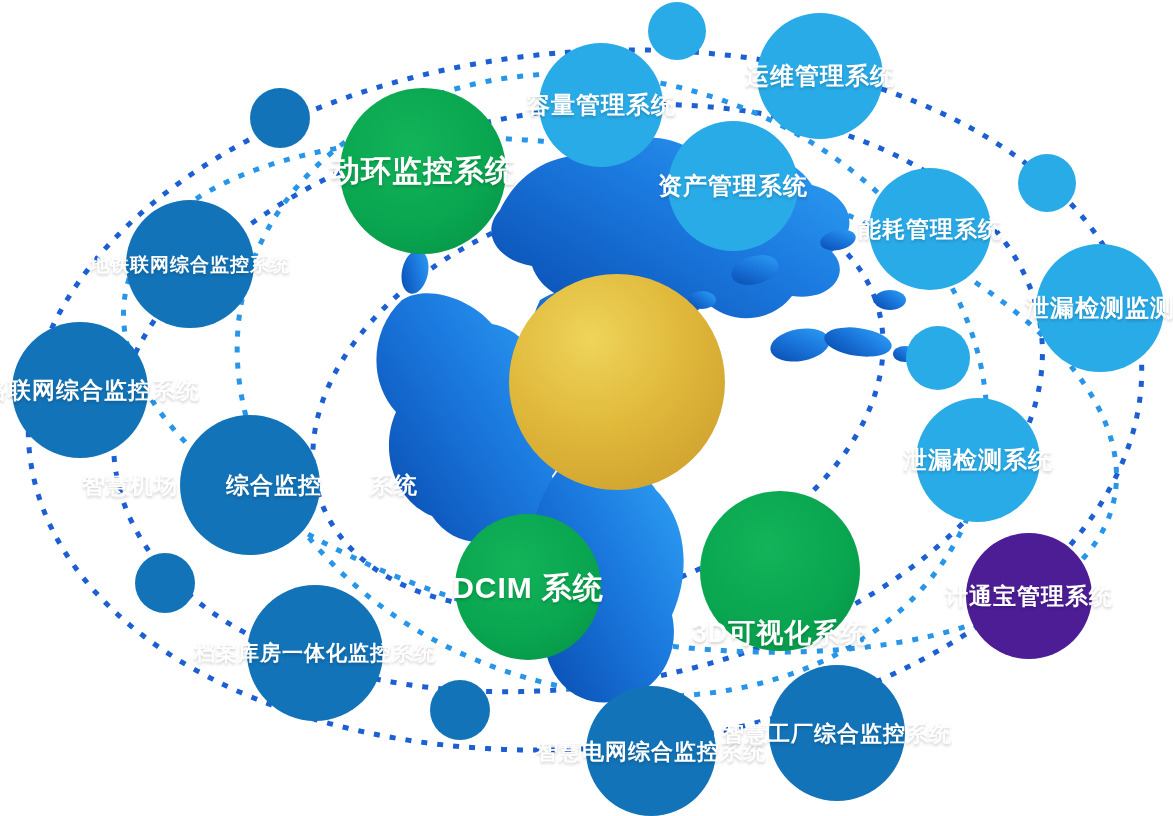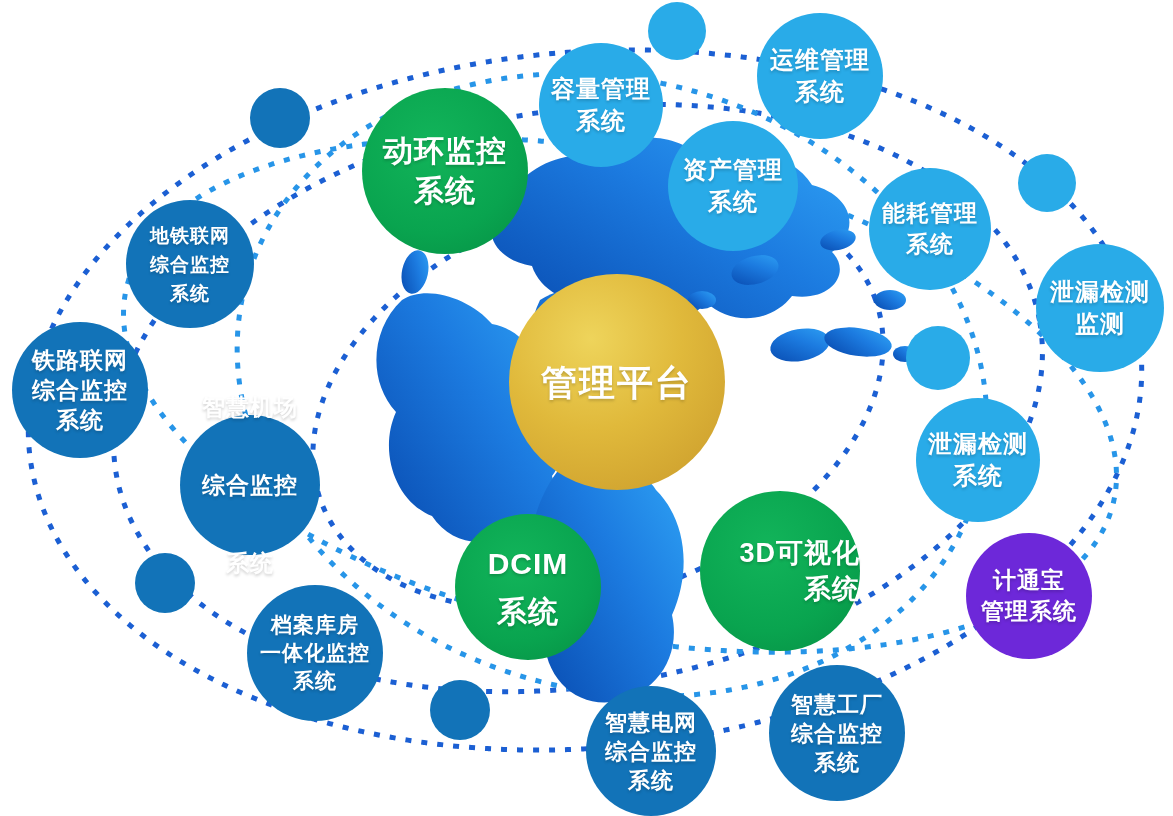--- a/index.html
+++ b/index.html
@@ -7,31 +7,31 @@
     background:#ffffff;
     font-family:"Liberation Sans","DejaVu Sans",sans-serif;
     width:1173px;height:816px;overflow:hidden;
   }
   .stage{
     position:relative;width:1173px;height:816px;background:#ffffff;overflow:hidden;
   }
   .stage svg.bg{position:absolute;left:0;top:0;}
   .node{
     position:absolute;border-radius:50%;
-    display:flex;flex-direction:column;align-items:center;justify-content:center;
+    display:flex;flex-direction:row;align-items:center;justify-content:center;
     color:#ffffff;font-weight:700;text-align:center;
     text-shadow:0 2px 3px rgba(0,0,0,0.18);
     letter-spacing:1px;
   }
   .node span{display:block;white-space:nowrap;}
   .c-gold{background:radial-gradient(circle at 38% 30%, #EED45B 0%, #E0B93B 45%, #C9992A 100%);}
   .c-green{background:radial-gradient(circle at 42% 35%, #12B45A 0%, #09A44F 60%, #068F44 100%);}
   .c-lightblue{background:#29ABE8;}
   .c-darkblue{background:#1273B8;}
-  .c-teal{background:#6d28d9;}
+  .c-teal{background:#4c1d95;}
   .decor{position:absolute;border-radius:50%;}
 </style>
 </head>
 <body>
 
 <div class="stage">
 
   <svg class="bg" width="1173" height="816" viewBox="0 0 1173 816">
     <defs>
       <linearGradient id="gmap" x1="0%" y1="85%" x2="100%" y2="0%">
@@ -75,21 +75,21 @@
     </g>
   </svg>
 
   <div class="decor c-darkblue" style="left:250px;top:88px;width:60px;height:60px;"></div>
   <div class="decor c-lightblue" style="left:648px;top:2px;width:58px;height:58px;"></div>
   <div class="decor c-lightblue" style="left:1018px;top:154px;width:58px;height:58px;"></div>
   <div class="decor c-lightblue" style="left:906px;top:326px;width:64px;height:64px;"></div>
   <div class="decor c-darkblue" style="left:135px;top:553px;width:60px;height:60px;"></div>
   <div class="decor c-darkblue" style="left:430px;top:680px;width:60px;height:60px;"></div>
 
-  <div class="node c-green" style="left:362px;top:88px;width:166px;height:166px;font-size:30px;line-height:40px;">
+  <div class="node c-green" style="left:340px;top:88px;width:166px;height:166px;font-size:30px;line-height:40px;">
     <span>动环监控</span>
     <span>系统</span>
   </div>
 
   <div class="node c-lightblue" style="left:539px;top:43px;width:124px;height:124px;font-size:24px;line-height:32px;">
     <span>容量管理</span>
     <span>系统</span>
   </div>
 
   <div class="node c-lightblue" style="left:757px;top:13px;width:126px;height:126px;font-size:24px;line-height:32px;">
@@ -162,16 +162,15 @@
     <span>系统</span>
   </div>
 
   <div class="node c-darkblue" style="left:769px;top:665px;width:136px;height:136px;font-size:22px;line-height:29px;">
     <span>智慧工厂</span>
     <span>综合监控</span>
     <span>系统</span>
   </div>
 
   <div class="node c-gold" style="left:509px;top:274px;width:216px;height:216px;font-size:36px;line-height:47px;letter-spacing:2px;">
-    <span>管理平台</span>
   </div>
 
 </div>
 
 </body></html>

